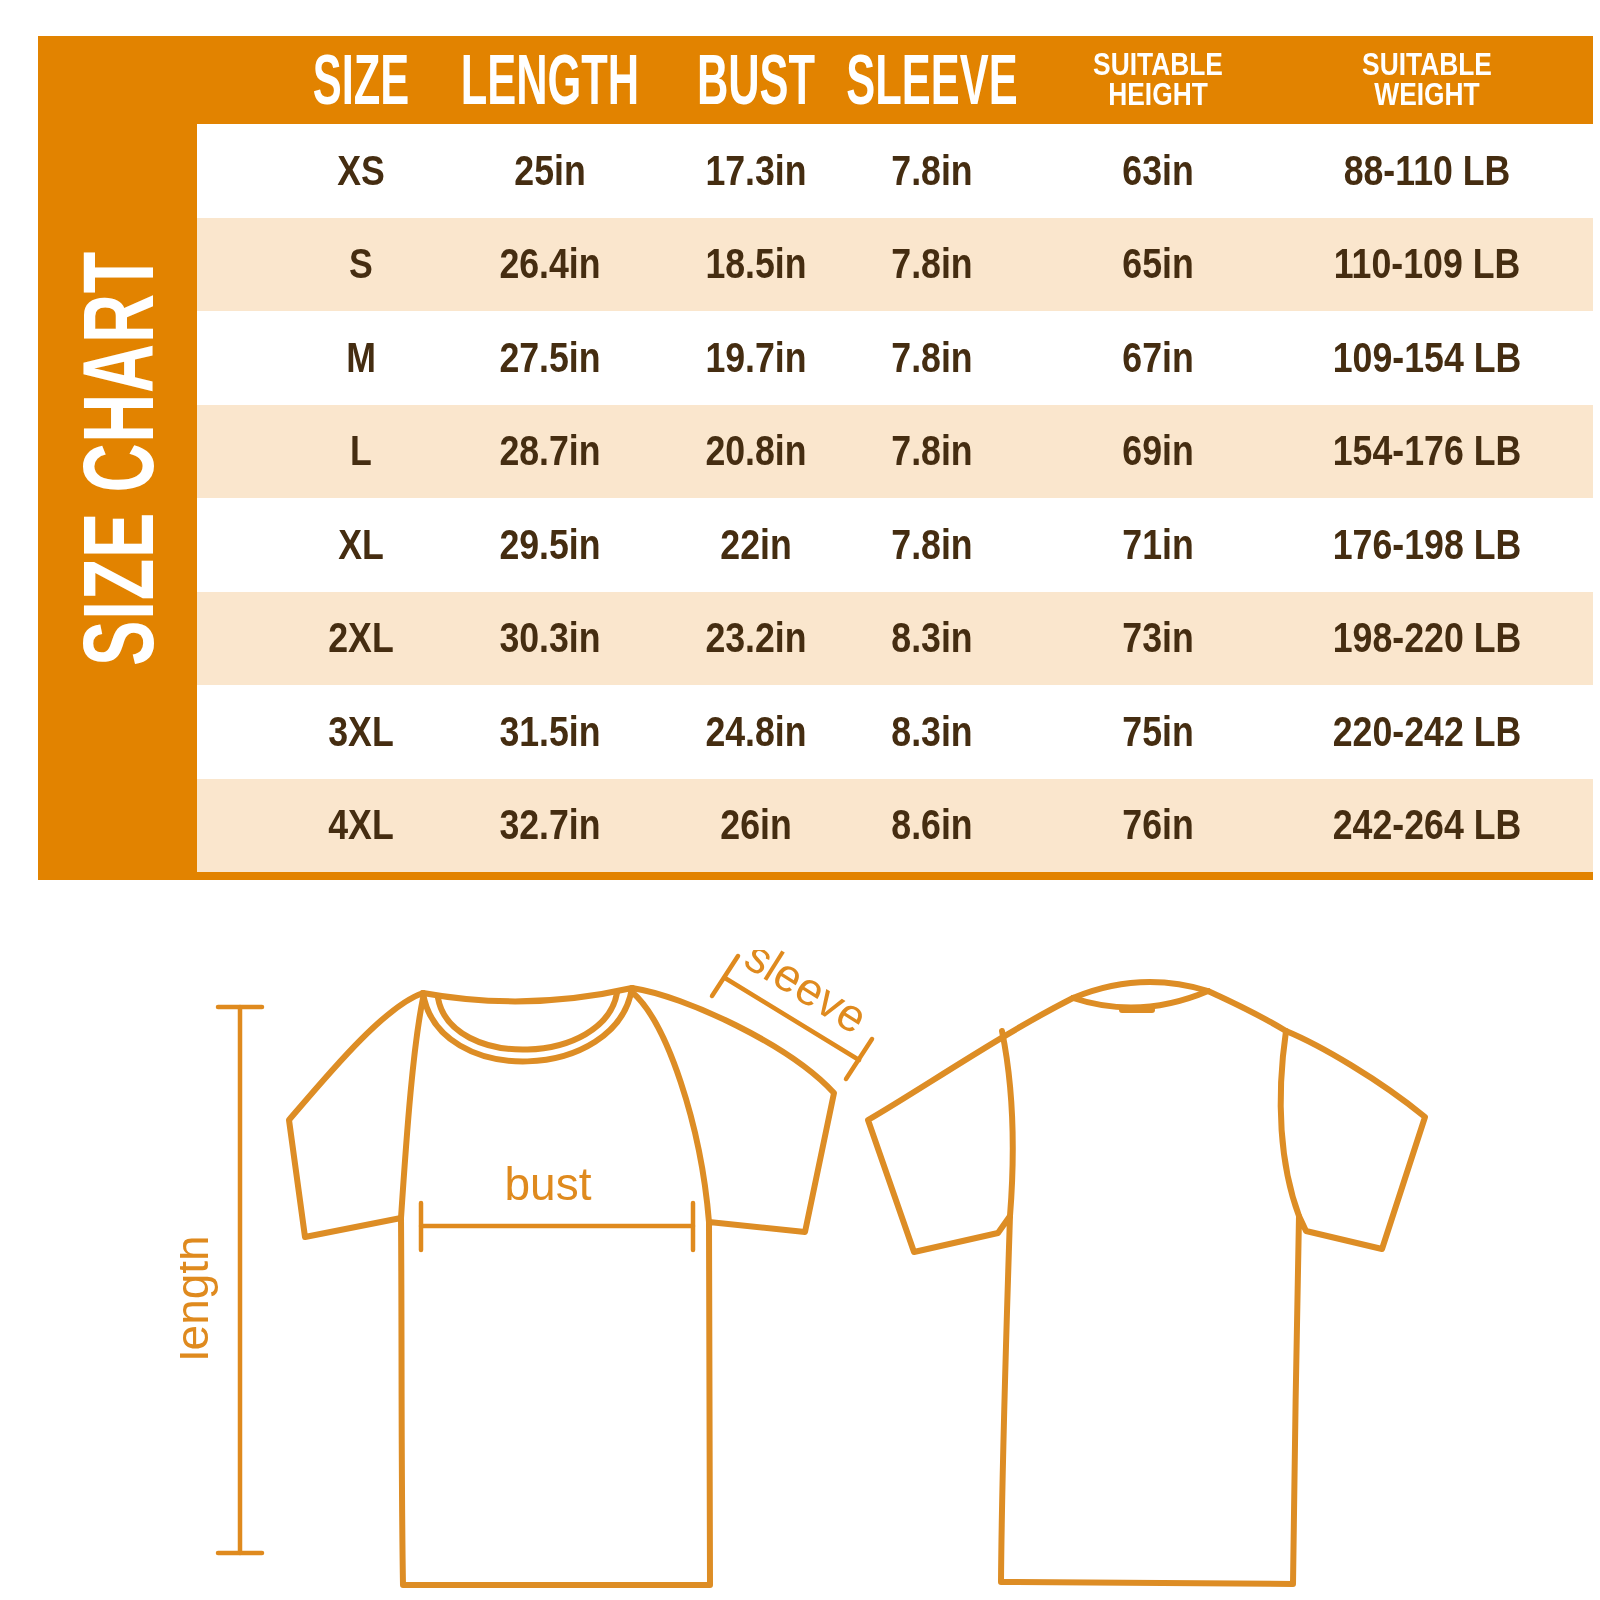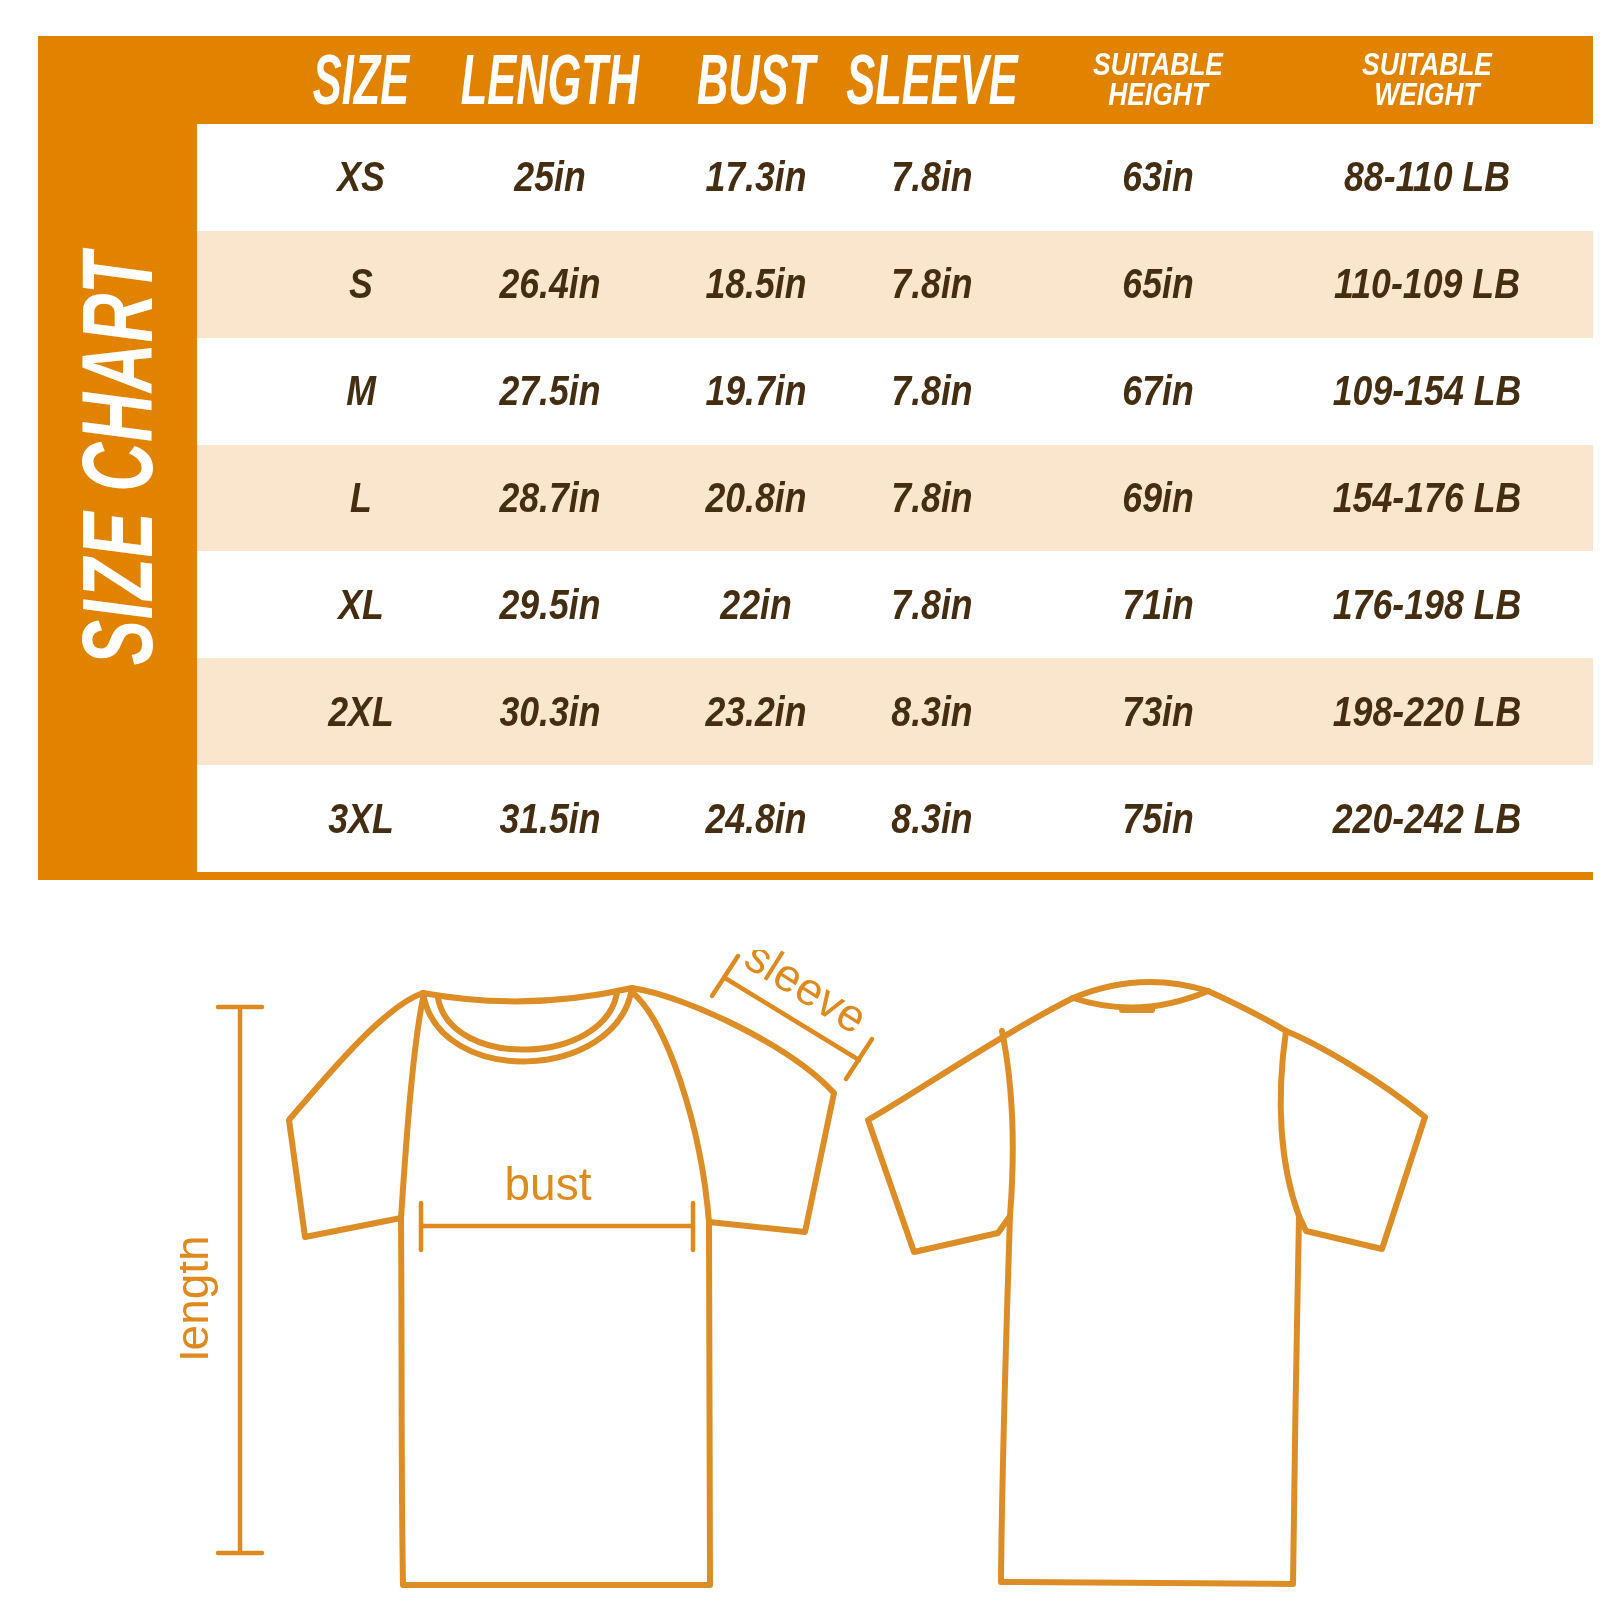--- a/index.html
+++ b/index.html
@@ -8,21 +8,21 @@
     --brown:#452D11;
     --outline:#DD8D25;
     --label:#DF8A1E;
   }
   html,body{margin:0;padding:0;background:#fff;}
   .canvas{
     position:relative;width:1600px;height:1600px;background:#fff;overflow:hidden;
     font-family:"Liberation Sans",sans-serif;
   }
   
-  .table-wrap{position:absolute;left:38px;top:36px;width:1555px;height:844px;font-style:italic;}
+  .table-wrap{position:absolute;left:38px;top:36px;width:1555px;height:844px;}
   .header-band{position:absolute;left:0;top:0;width:100%;height:88px;background:var(--orange);}
   .sidebar{position:absolute;left:0;top:0;width:159px;height:100%;background:var(--orange);
     display:flex;align-items:center;justify-content:center;overflow:visible;}
   .sidebar-label{
     color:#fff;font-weight:bold;font-size:100px;white-space:nowrap;letter-spacing:1px;
     transform:rotate(-90deg) scaleX(0.68);
   }
   .bottom-strip{position:absolute;left:0;bottom:0;width:100%;height:8px;background:var(--orange);}
   .header-cells{position:absolute;left:159px;top:0;width:1396px;height:88px;}
   .hcell{
@@ -115,20 +115,28 @@
           <div class="cell" style="left: 1230px;">198-220 LB</div>
         </div>
         <div class="row">
           <div class="cell" style="left: 164px;">3XL</div>
           <div class="cell" style="left: 353px;">31.5in</div>
           <div class="cell" style="left: 559px;">24.8in</div>
           <div class="cell" style="left: 735px;">8.3in</div>
           <div class="cell" style="left: 961px;">75in</div>
           <div class="cell" style="left: 1230px;">220-242 LB</div>
         </div>
+        <div class="row">
+          <div class="cell" style="left: 164px;">4XL</div>
+          <div class="cell" style="left: 353px;">32.7in</div>
+          <div class="cell" style="left: 559px;">26in</div>
+          <div class="cell" style="left: 735px;">8.6in</div>
+          <div class="cell" style="left: 961px;">76in</div>
+          <div class="cell" style="left: 1230px;">242-264 LB</div>
+        </div>
       </div>
     <div class="bottom-strip"></div>
   </div>
 
   <svg class="diagram-svg" style="left:180px;top:950px;" width="700" height="640" viewBox="0 0 700 640">
 
     <g class="shirt">
       <path d="M 243,43 C 205,56 150,122 109,170 L 125,287 L 221,268 C 222,400 221,520 223,635 L 530,635 C 529,520 530,400 529,272 L 625,282 L 654,143 C 610,95 505,46 452,38"></path>
       <path d="M 243,43 Q 347,62 452,38"></path>
       <path d="M 243,43 C 258,138 437,132 452,38"></path>

